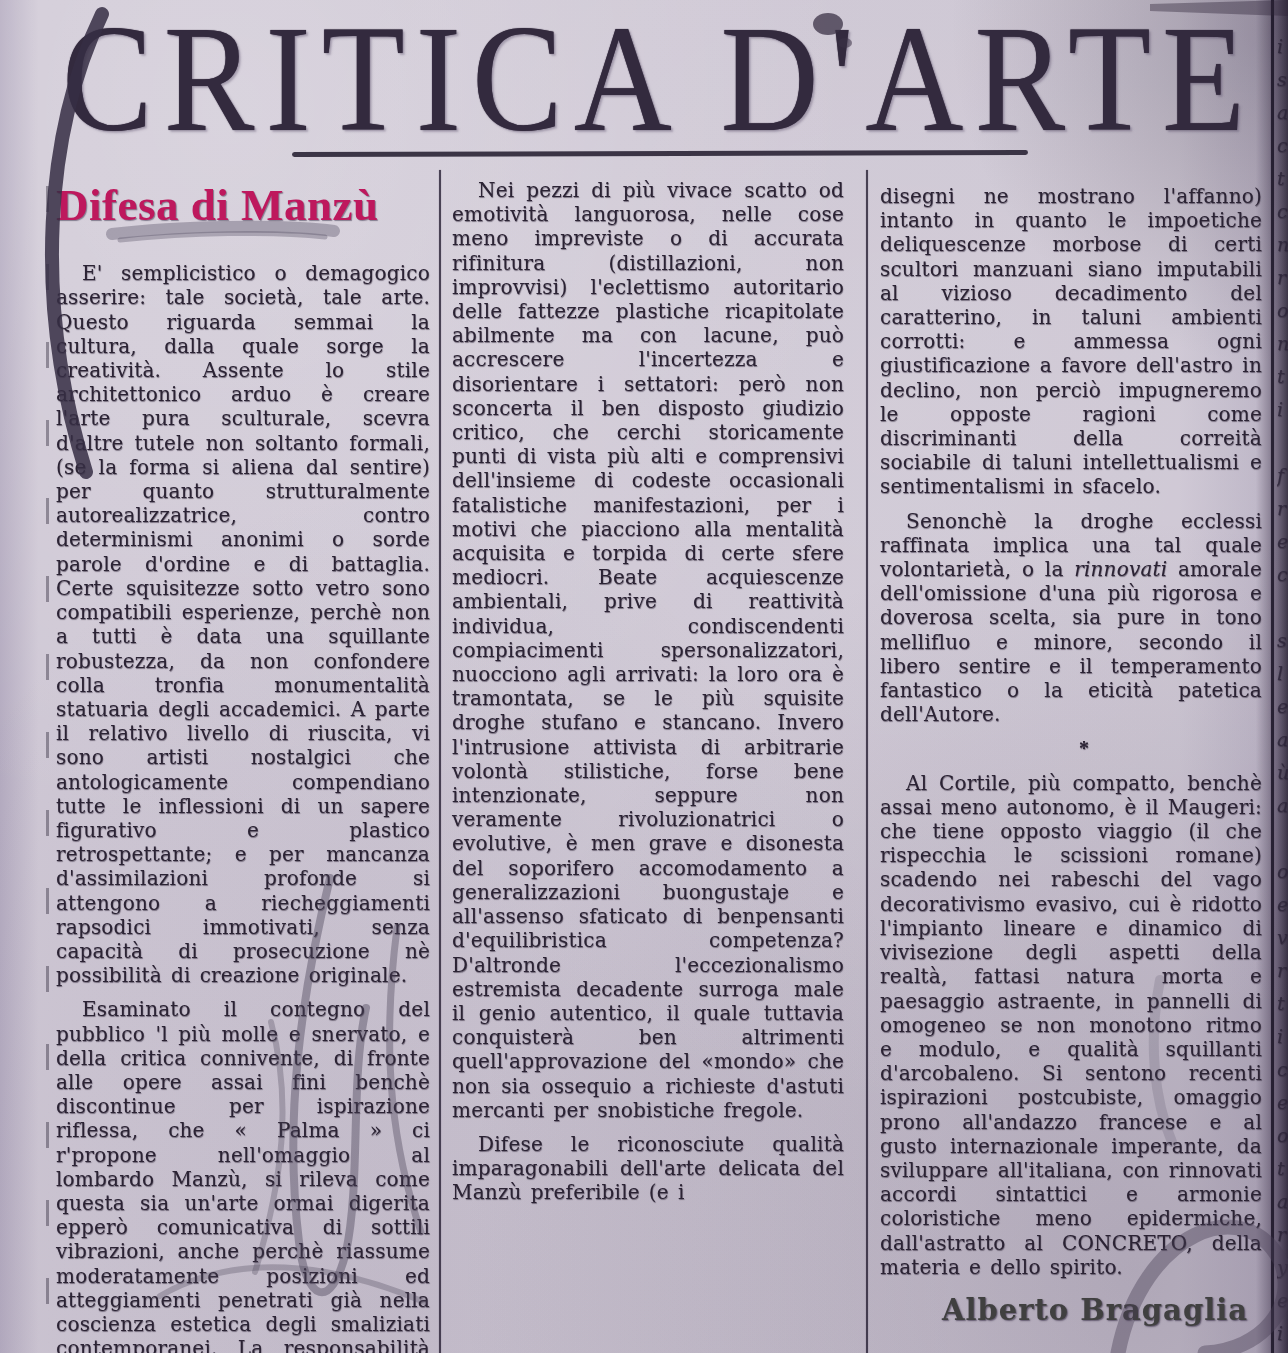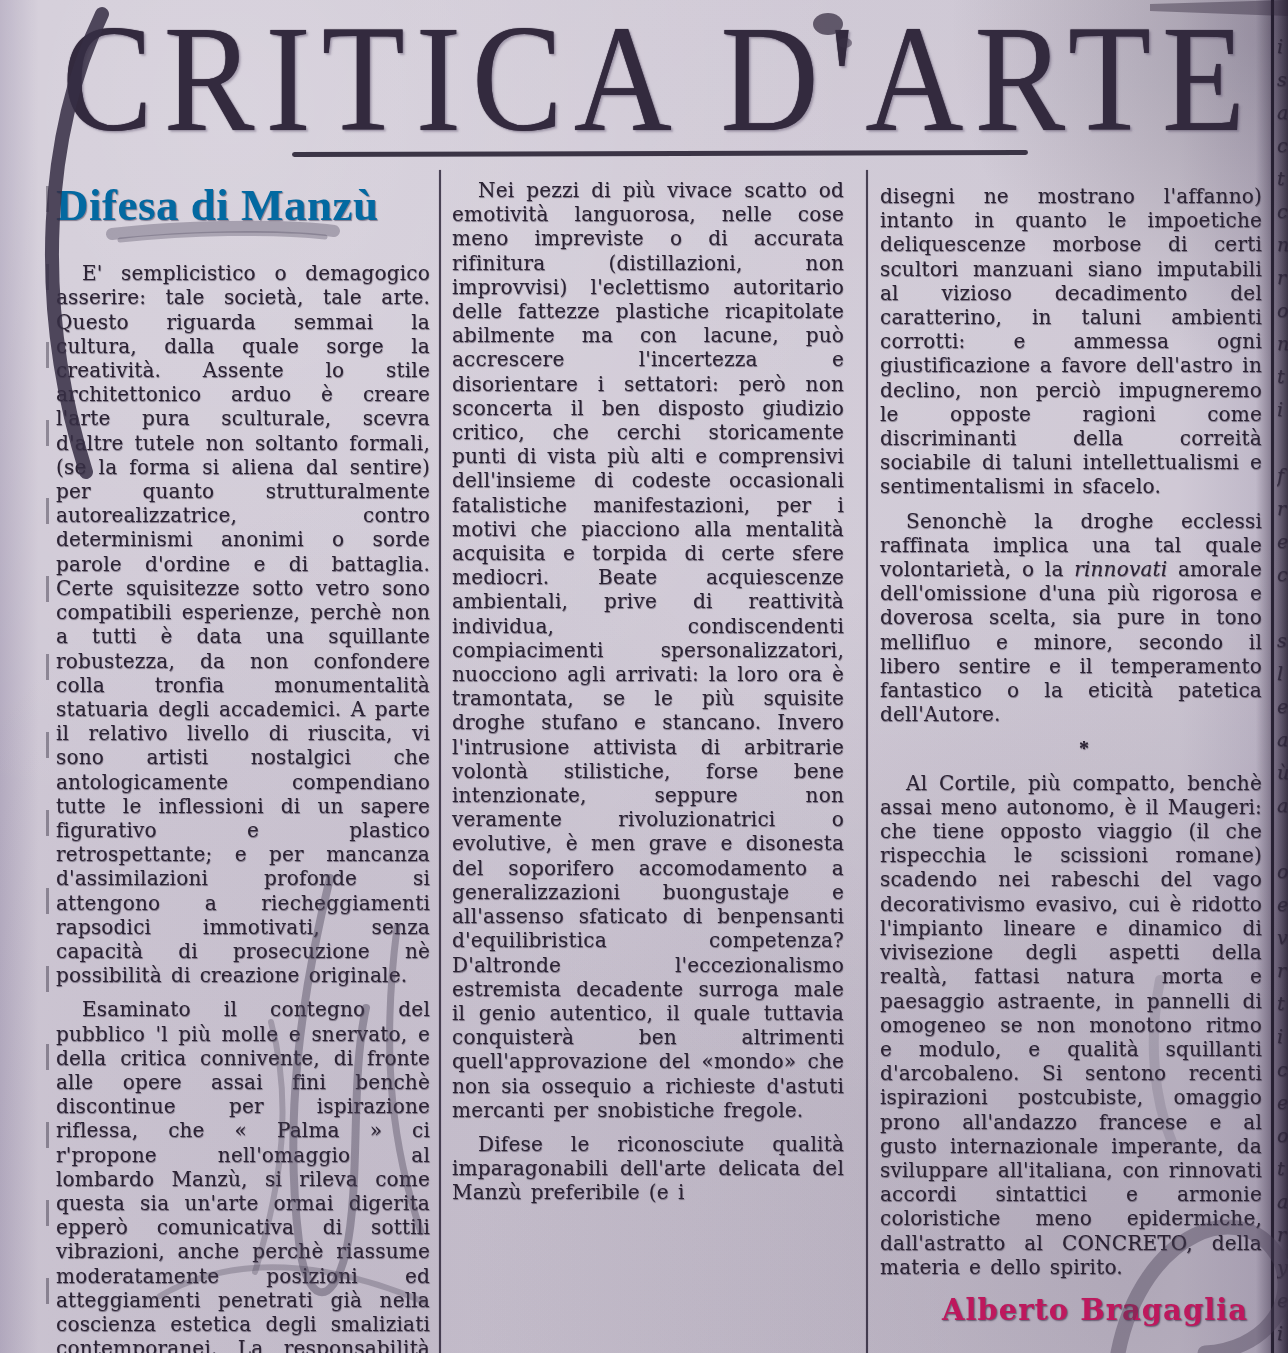--- a/index.html
+++ b/index.html
@@ -34,32 +34,32 @@
     word-spacing:2.5px; letter-spacing:0.2px; text-indent:1.3em;
     hyphens:auto; -webkit-hyphens:auto;
   }
   .col p.cont{ text-indent:0; }
   .col1{ left:56px;  top:182px; width:374px; }
   .col2{ left:452px; top:178px; width:392px; }
   .col3{ left:880px; top:184px; width:382px; }
   .article-title{
     font-family:"Liberation Serif", serif; font-weight:bold;
     font-size:45px; line-height:1.05; letter-spacing:0.5px; text-align:left;
-    color:#0369a1; text-shadow:1px 1px 1px rgba(50,40,65,.5);
+    color:#be185d; text-shadow:1px 1px 1px rgba(50,40,65,.5);
   }
   .article-subtitle{
     font-family:"Liberation Serif", serif; font-weight:bold; font-style:italic;
     font-size:36px; text-align:center; margin-top:30px; letter-spacing:1px;
   }
   .col1 .bodytext{ margin-top:32px; }
   .divider-star{ text-align:center; font-size:46px; line-height:40px; margin:8px 0 14px 0; text-indent:0; font-family:"Liberation Serif", serif; font-weight:bold;}
   .signature{
     text-align:right; padding-right:14px; margin-top:14px;
     font-family:"DejaVu Serif", serif; font-weight:bold; font-size:29px;
-    letter-spacing:1px; text-indent:0; color:#be185d;
+    letter-spacing:1px; text-indent:0; color:#404040;
     text-shadow:1px 1px 1.5px rgba(40,30,55,.6);
   }
   .vrule{ position:absolute; width:2px; background:rgba(38,30,50,0.8); box-shadow:0 0 1px rgba(38,30,50,.6); }
   .vrule-1{ left:439px; top:170px; height:1183px; }
   .vrule-2{ left:866px; top:170px; height:1183px; }
   .vrule-edge{ left:1271px; top:0; height:1353px; width:3px; background:rgba(25,19,36,0.85); }
   .left-dashes{
     position:absolute; left:46px; top:186px; width:3px; height:1150px; opacity:.45;
     background:repeating-linear-gradient(180deg, rgba(30,24,42,.85) 0 26px, transparent 26px 78px);
   }

